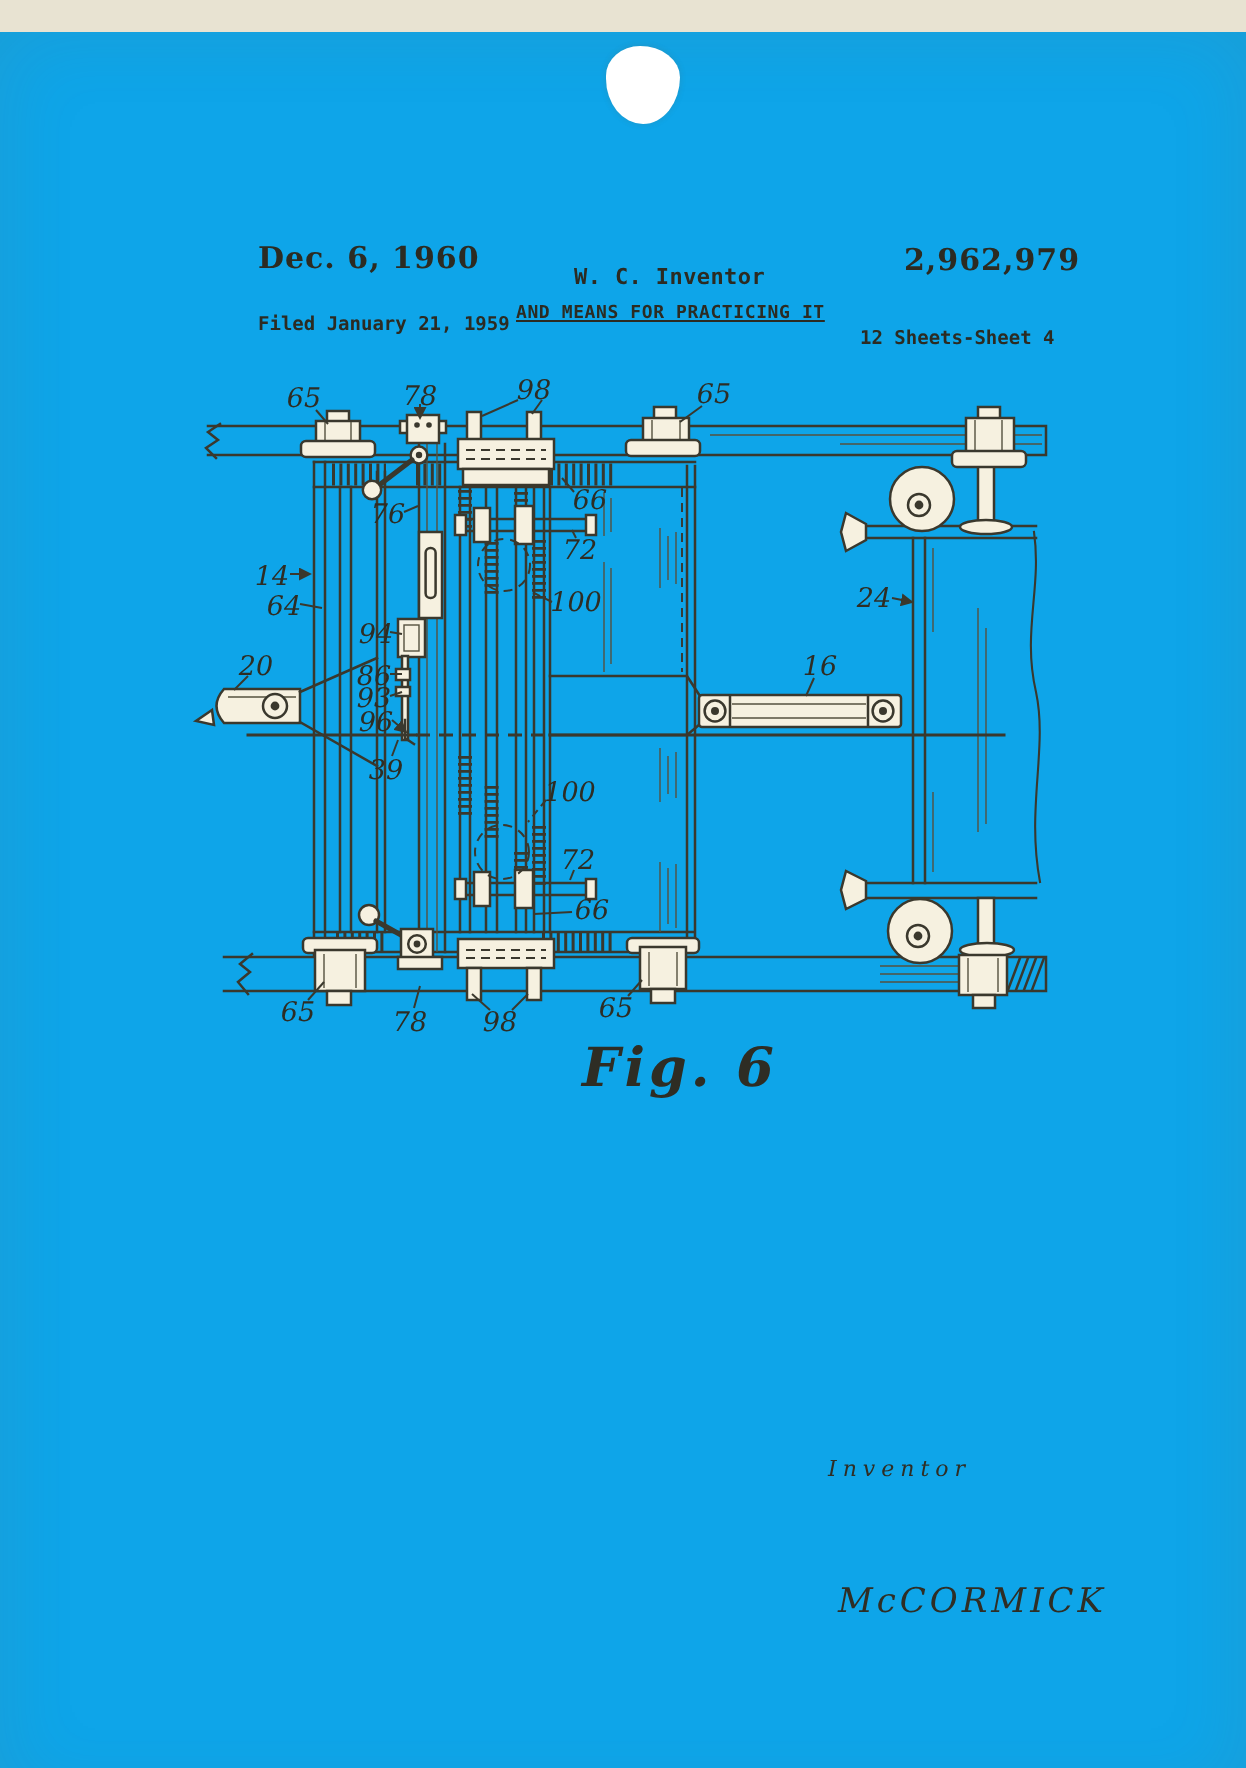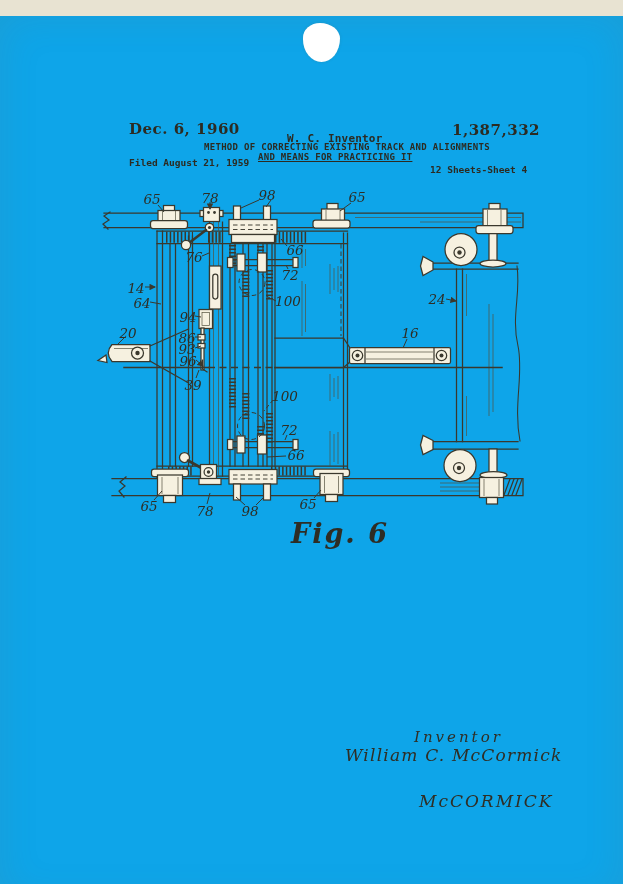--- a/index.html
+++ b/index.html
@@ -16,21 +16,21 @@
   }
   .hdr{position:absolute;white-space:nowrap;}
   .h-date{left:129px;top:104px;font:bold 15px "DejaVu Serif",serif;letter-spacing:.5px;}
   .h-name{left:287px;top:116px;font:bold 11px "DejaVu Sans Mono",monospace;letter-spacing:.2px;}
   .h-num{left:452px;top:105px;font:bold 15px "DejaVu Serif",serif;letter-spacing:.5px;}
   .h-title1{left:204px;top:126px;font:bold 9px "DejaVu Sans Mono",monospace;letter-spacing:.3px;}
   .h-title2{left:258px;top:135.5px;font:bold 9px "DejaVu Sans Mono",monospace;letter-spacing:.3px;text-decoration:underline;}
   .h-filed{left:129px;top:141px;font:bold 9.5px "DejaVu Sans Mono",monospace;}
   .h-sheet{left:430px;top:148px;font:bold 9.5px "DejaVu Sans Mono",monospace;}
   .sig{position:absolute;white-space:nowrap;font-style:italic;color:#2f2e25;}
-  .sig-inventor{left:414px;top:712px;font-size:15px;letter-spacing:3px;}
+  .sig-inventor{left:414px;top:712px;font-size:11px;letter-spacing:3px;}
   .sig-name{left:345px;top:729px;font-size:17px;letter-spacing:1.2px;}
   .sig-by{left:354px;top:758px;font-size:18px;letter-spacing:1.5px;}
   .sig-att{left:419px;top:775px;font-size:17px;letter-spacing:2px;}
 
   svg.draw{position:absolute;left:0;top:0;}
   .ink{stroke:#3a382d;stroke-width:1.25;fill:none;stroke-linecap:square;}
   .ink2{stroke:#3a382d;stroke-width:1.25;fill:#f6f1e0;}
   .thin{stroke:#55523f;stroke-width:.7;fill:none;}
   .dot{fill:#3a382d;stroke:none;}
   .dash1{stroke:#3a382d;stroke-width:.95;fill:none;stroke-dasharray:4.5 3;}
@@ -47,24 +47,23 @@
   .fig-caption{font:italic bold 27px "DejaVu Serif",serif;fill:#2e2d24;text-anchor:middle;letter-spacing:2px;}
 </style>
 </head>
 <body>
 
 <div class="page">
   <div class="punch"></div>
 
   <div class="hdr h-date">Dec. 6, 1960</div>
   <div class="hdr h-name">W. C. Inventor</div>
-  <div class="hdr h-num">1,387,332</div>
-  <div class="hdr h-title1">METHOD OF CORRECTING EXISTING TRACK AND ALIGNMENTS</div>
+  <div class="hdr h-num">2,962,979</div>
   <div class="hdr h-title2">AND MEANS FOR PRACTICING IT</div>
-  <div class="hdr h-filed">Filed August 21, 1959</div>
+  <div class="hdr h-filed">Filed January 21, 1959</div>
   <div class="hdr h-sheet">12 Sheets-Sheet 4</div>
 
   <svg class="draw" width="623" height="884" viewBox="0 0 623 884">
     <defs>
       <marker id="arrowhead" viewBox="0 0 10 10" refX="8.5" refY="5" markerWidth="6.5" markerHeight="6.5" orient="auto-start-reverse">
         <path d="M0 0 L10 5 L0 10 z" fill="#3a382d"></path>
       </marker>
     </defs>
 
     <g>
@@ -298,15 +297,14 @@
         <line x1="407" y1="323" x2="403" y2="332" class="leader"></line>
         <text x="410" y="321.5" class="ref-label">16</text>
         <line x1="446" y1="283" x2="456" y2="285" class="leader" marker-end="url(#arrowhead)"></line>
         <text x="437" y="287.5" class="ref-label">24</text>
       </g>
 
     <text class="fig-caption" x="340" y="527">Fig. 6</text>
   </svg>
 
   <div class="sig sig-inventor">Inventor</div>
-  <div class="sig sig-name">William C. McCormick</div>
   <div class="sig sig-att">McCORMICK</div>
 </div>
 
 </body></html>

